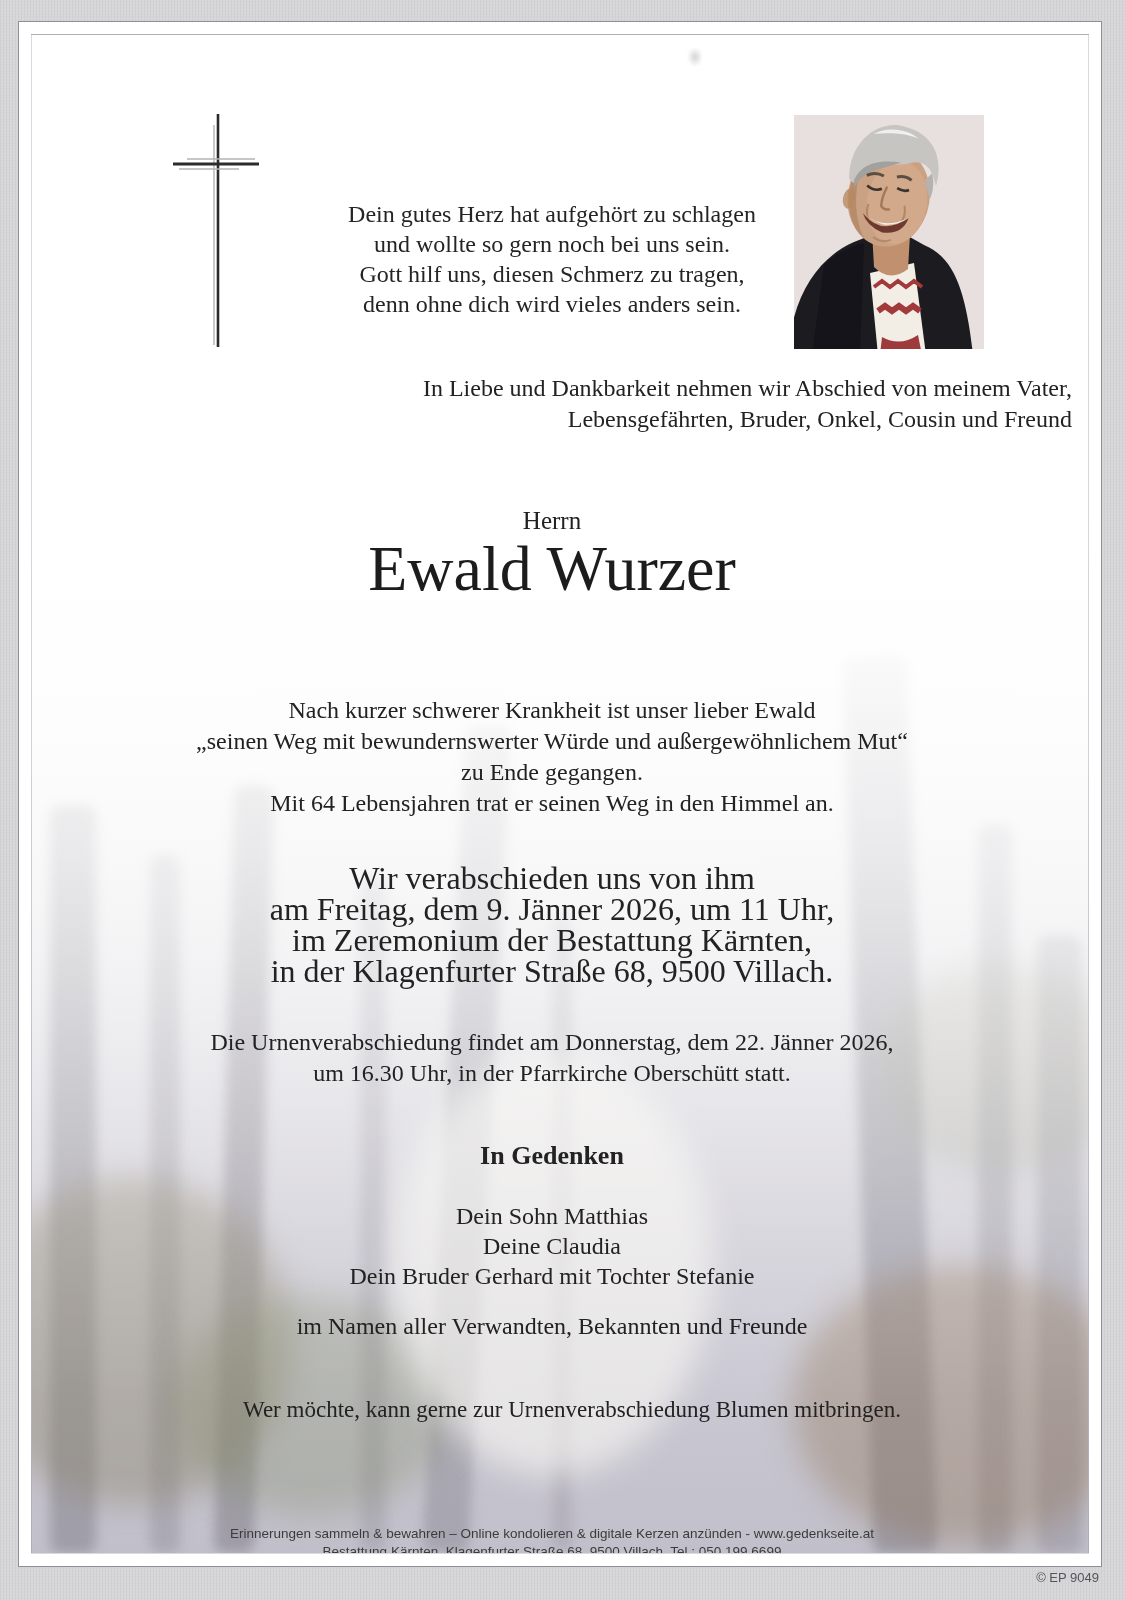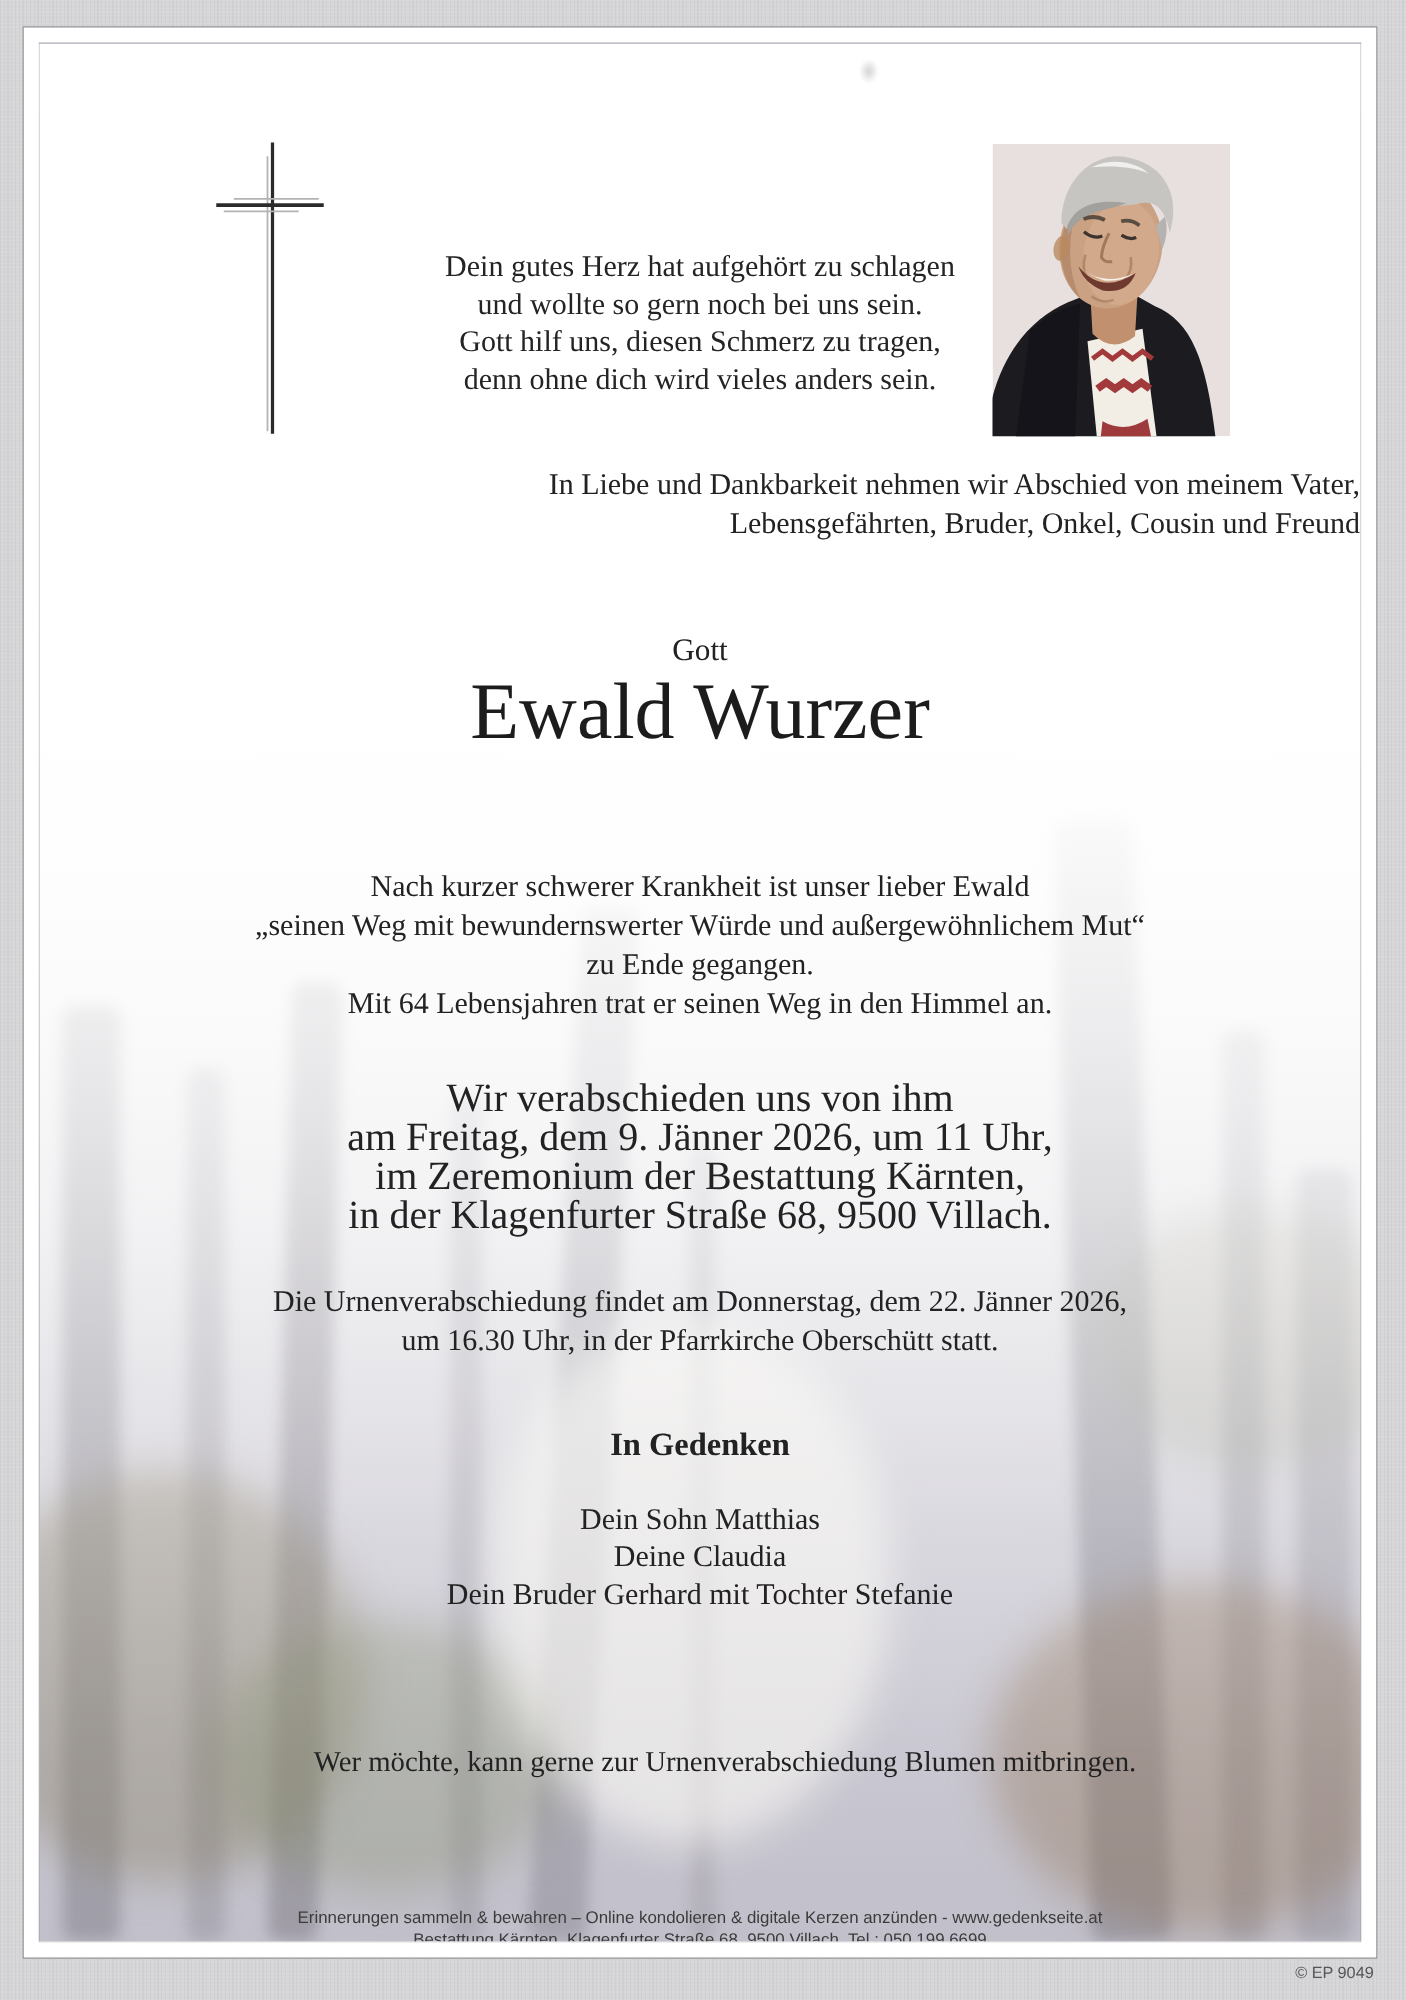--- a/index.html
+++ b/index.html
@@ -25,21 +25,21 @@
   }
   
   .trunk{position:absolute;filter:blur(6px);border-radius:10px;}
   .blob{position:absolute;border-radius:50%;filter:blur(16px);}
   .fade-overlay{
     position:absolute;inset:0;
     background:linear-gradient(180deg,#ffffff 0%,#ffffff 29%,rgba(255,255,255,.93) 41%,rgba(255,255,255,.72) 54%,rgba(255,255,255,.46) 67%,rgba(255,255,255,.24) 79%,rgba(255,255,255,.10) 90%,rgba(255,255,255,.05) 100%);
   }
   .smudge{position:absolute;left:655px;top:12px;width:16px;height:20px;border-radius:50%;
     background:radial-gradient(ellipse at center, rgba(130,130,130,.35), rgba(130,130,130,0) 70%);filter:blur(1px);}
-  .layer{position:absolute;left:0;right:0;text-align:center;}
+  .layer{position:absolute;left:0;right:16px;text-align:center;}
   .line{white-space:pre;}
   .poem{top:164px;font-size:24px;line-height:30px;color:#242424;}
   .intro{top:338px;font-size:24px;line-height:31px;text-align:right;}
   .salutation{top:472px;font-size:25px;}
   .name{top:498px;font-size:64px;line-height:72px;color:#1c1c1c;}
   .dates{top:578px;font-size:24px;}
   .dates span{margin:0 15px;}
   .para1{top:660px;font-size:24px;line-height:31px;}
   .para2{top:828px;font-size:32px;line-height:31px;}
   .para3{top:992px;font-size:24px;line-height:31px;}
@@ -141,21 +141,21 @@
       <div class="line">und wollte so gern noch bei uns sein.</div>
       <div class="line">Gott hilf uns, diesen Schmerz zu tragen,</div>
       <div class="line">denn ohne dich wird vieles anders sein.</div>
     </div>
 
     <div class="layer intro">
       <div class="line">In Liebe und Dankbarkeit nehmen wir Abschied von meinem Vater,</div>
       <div class="line">Lebensgefährten, Bruder, Onkel, Cousin und Freund</div>
     </div>
 
-    <div class="layer salutation">Gott</div>
+    <div class="layer salutation">Herrn</div>
 
     <div class="layer name">Ewald Wurzer</div>
 
 
     <div class="layer para1">
       <div class="line">Nach kurzer schwerer Krankheit ist unser lieber Ewald</div>
       <div class="line">„seinen Weg mit bewundernswerter Würde und außergewöhnlichem Mut“</div>
       <div class="line">zu Ende gegangen.</div>
       <div class="line">Mit 64 Lebensjahren trat er seinen Weg in den Himmel an.</div>
     </div>
@@ -173,20 +173,21 @@
     </div>
 
     <div class="layer gedenken">In Gedenken</div>
 
     <div class="layer mourners">
       <div class="line">Dein Sohn Matthias</div>
       <div class="line">Deine Claudia</div>
       <div class="line">Dein Bruder Gerhard mit Tochter Stefanie</div>
     </div>
 
+    <div class="layer closing">im Namen aller Verwandten, Bekannten und Freunde</div>
 
     <div class="layer note">Wer möchte, kann gerne zur Urnenverabschiedung Blumen mitbringen.</div>
 
     <div class="layer footer">
       <div class="line">Erinnerungen sammeln &amp; bewahren – Online kondolieren &amp; digitale Kerzen anzünden - www.gedenkseite.at</div>
       <div class="line">Bestattung Kärnten, Klagenfurter Straße 68, 9500 Villach, Tel.: 050 199 6699</div>
     </div>
 
   </div>
 </div>

